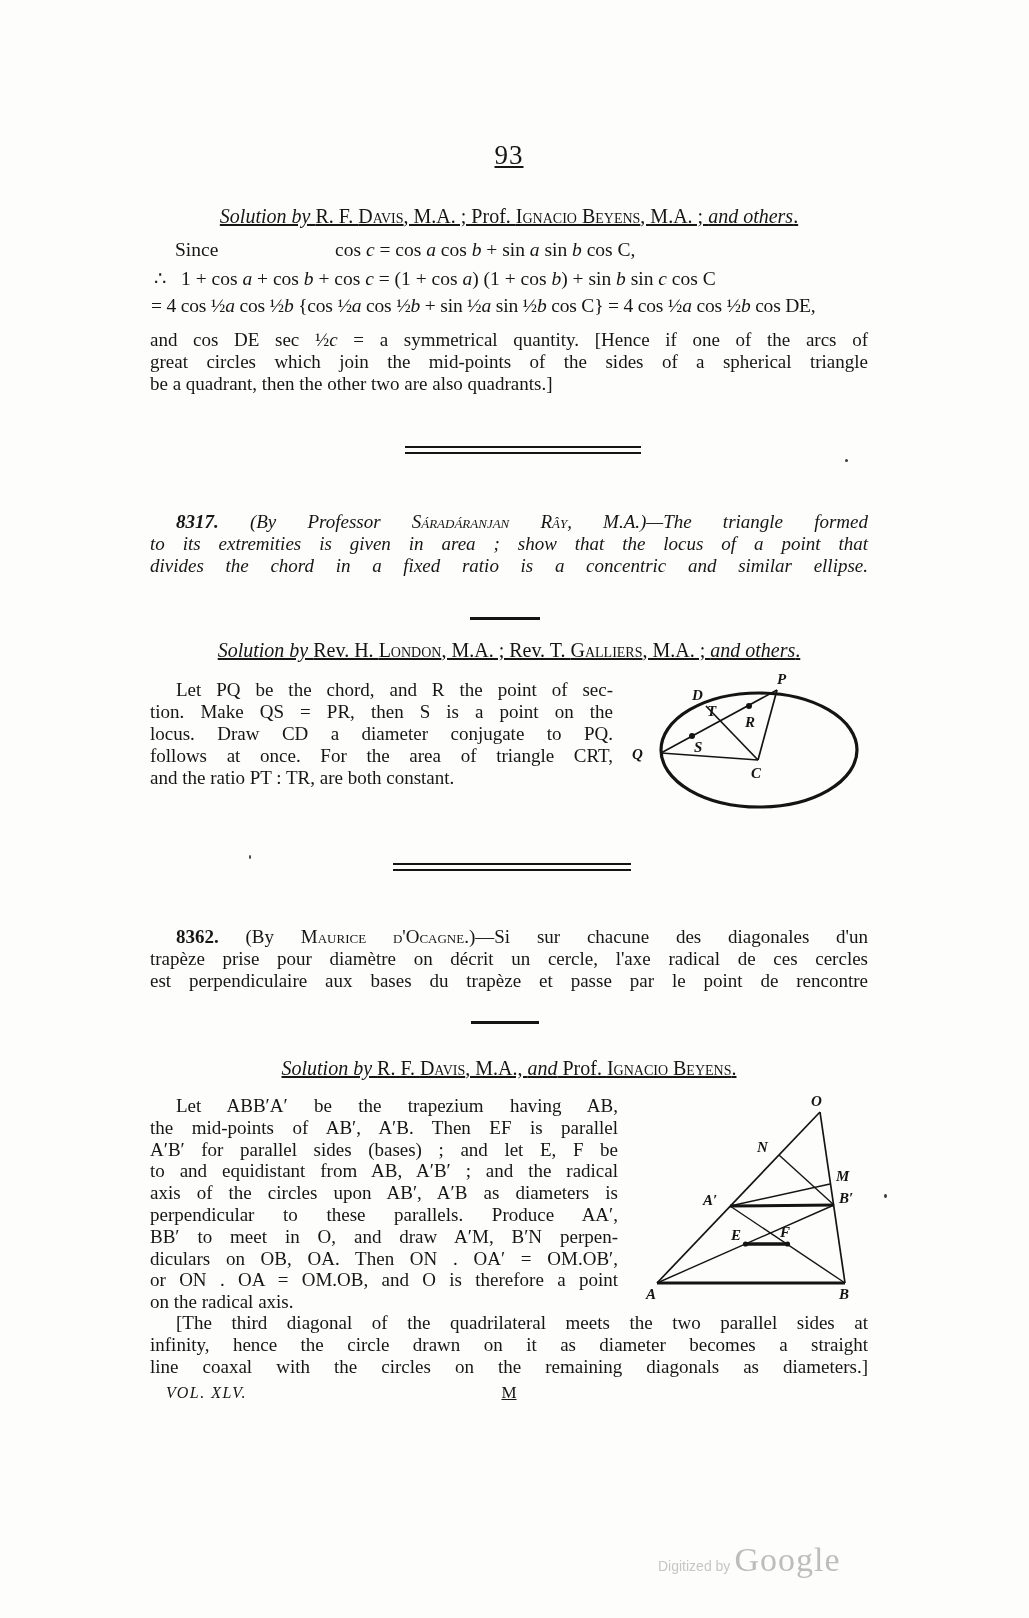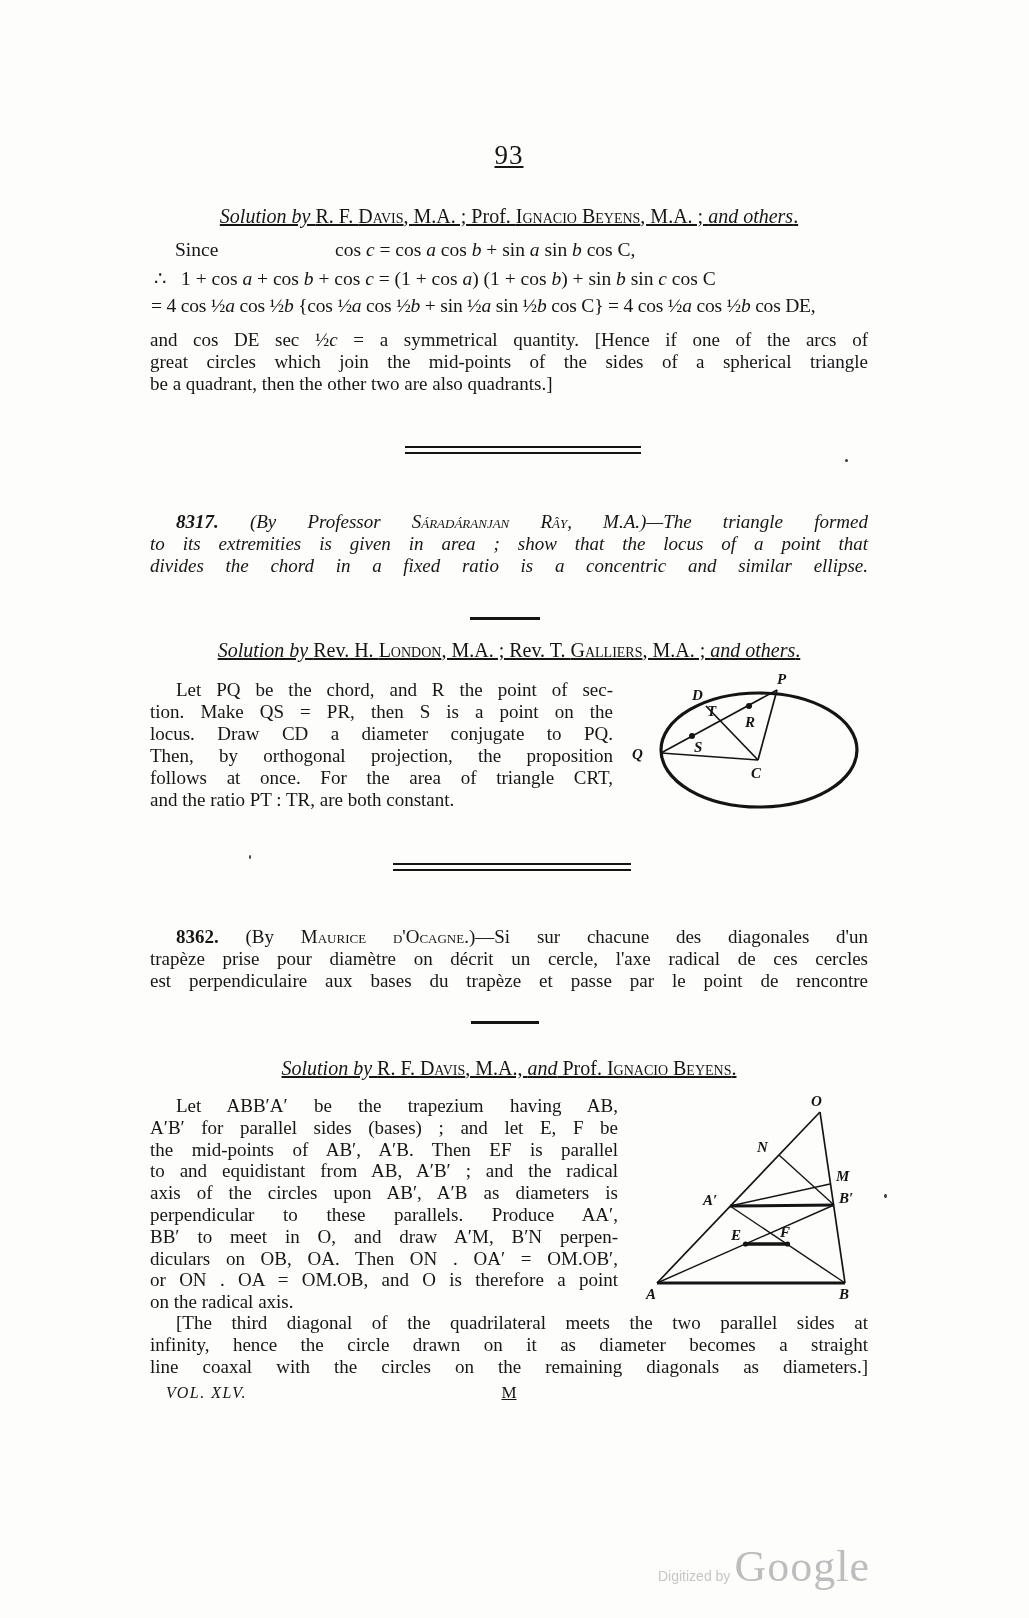--- a/index.html
+++ b/index.html
@@ -17,21 +17,21 @@
   .jll{text-align:justify;text-align-last:auto;}
   .ind{text-indent:26px;}
   .drule{position:absolute;border-top:2.5px solid #141414;border-bottom:2.5px solid #141414;height:4px;}
   .srule{position:absolute;height:2.5px;background:#141414;}
   .figlab{font-style:italic;font-weight:bold;font-size:15px;font-family:"Liberation Serif","DejaVu Serif",serif;fill:#141414;}
   .footer{font-size:16px;letter-spacing:1.5px;font-style:italic;}
   .sig{font-size:17px;}
   .speck{position:absolute;background:#3a3a3a;border-radius:50%;}
   .wm{white-space:nowrap;color:#c2c2c2;}
   .wm .by{font-family:"Liberation Sans","DejaVu Sans",sans-serif;font-size:14px;color:#c6c6c6;}
-  .wm .logo{font-family:"Liberation Serif","DejaVu Serif",serif;font-size:44px;color:#bdbdbd;letter-spacing:1px;}
+  .wm .logo{font-family:"Liberation Serif","DejaVu Serif",serif;font-size:34px;color:#bdbdbd;letter-spacing:1px;}
   svg{overflow:visible;}
 </style>
 </head>
 <body>
 
 <div id="page">
 
   <div class="abs ctr pagenum" style="left:150px;top:140px;width:718px;">93</div>
 
   <div class="abs ctr heading" style="left:150px;top:205px;width:718px;"><span style="font-style: italic;">Solution by </span><span>R. F. </span><span style="font-variant: small-caps;">Davis</span><span>, M.A. ;  Prof. </span><span style="font-variant: small-caps;">Ignacio Beyens</span><span>, M.A. ;  </span><span style="font-style: italic;">and others</span><span>.</span></div>
@@ -57,21 +57,20 @@
   </div>
 
   <div class="srule" style="left:470px;top:617px;width:70px;"></div>
 
   <div class="abs ctr heading" style="left:150px;top:639px;width:718px;"><span style="font-style: italic;">Solution by </span><span>Rev. H. </span><span style="font-variant: small-caps;">London</span><span>, M.A. ;  Rev. T. </span><span style="font-variant: small-caps;">Galliers</span><span>, M.A. ;  </span><span style="font-style: italic;">and others</span><span>.</span></div>
 
   <div class="abs para lh221" style="left:150px;top:679px;width:463px;">
     <div class="ln jlj ind"><span>Let PQ be the chord, and R the point of sec-</span></div>
     <div class="ln jlj"><span>tion.  Make QS = PR, then S is a point on the</span></div>
     <div class="ln jlj"><span>locus.  Draw CD a diameter conjugate to PQ.</span></div>
-    <div class="ln jlj"><span>Then, by orthogonal projection, the proposition</span></div>
     <div class="ln jlj"><span>follows at once.  For the area of triangle CRT,</span></div>
     <div class="ln jll"><span>and the ratio PT : TR, are both constant.</span></div>
   </div>
 
   <svg class="abs" style="left:618px;top:648px;" width="300" height="172" viewBox="618 648 300 172">
     <ellipse cx="759" cy="750" rx="98" ry="57" fill="none" stroke="#141414" stroke-width="3.2"></ellipse>
     <line x1="661" y1="753" x2="777" y2="690" stroke="#141414" stroke-width="1.7"></line>
     <line x1="758" y1="760" x2="777" y2="690" stroke="#141414" stroke-width="1.7"></line>
     <line x1="758" y1="760" x2="661" y2="753" stroke="#141414" stroke-width="1.7"></line>
     <line x1="706" y1="706" x2="758" y2="760" stroke="#141414" stroke-width="1.7"></line>
@@ -94,22 +93,22 @@
     <div class="ln jlj"><span>trapèze prise pour diamètre on décrit un cercle, l'axe radical de ces cercles</span></div>
     <div class="ln jlj"><span>est perpendiculaire aux bases du trapèze et passe par le point de rencontre</span></div>
   </div>
 
   <div class="srule" style="left:471px;top:1021px;width:68px;"></div>
 
   <div class="abs ctr heading" style="left:150px;top:1057px;width:718px;"><span style="font-style: italic;">Solution by </span><span>R. F. </span><span style="font-variant: small-caps;">Davis</span><span>, M.A., </span><span style="font-style: italic;">and</span><span> Prof. </span><span style="font-variant: small-caps;">Ignacio Beyens</span><span>.</span></div>
 
   <div class="abs para lh218" style="left:150px;top:1095px;width:468px;">
     <div class="ln jlj ind"><span>Let ABB′A′ be the trapezium having AB,</span></div>
+    <div class="ln jlj"><span>the mid-points of AB′, A′B.  Then EF is parallel</span></div>
     <div class="ln jlj"><span>A′B′ for parallel sides (bases) ; and let E, F be</span></div>
-    <div class="ln jlj"><span>the mid-points of AB′, A′B.  Then EF is parallel</span></div>
     <div class="ln jlj"><span>to and equidistant from AB, A′B′ ; and the radical</span></div>
     <div class="ln jlj"><span>axis of the circles upon AB′, A′B as diameters is</span></div>
     <div class="ln jlj"><span>perpendicular to these parallels.  Produce AA′,</span></div>
     <div class="ln jlj"><span>BB′ to meet in O, and draw A′M, B′N perpen-</span></div>
     <div class="ln jlj"><span>diculars on OB, OA.  Then ON . OA′ = OM.OB′,</span></div>
     <div class="ln jlj"><span>or ON . OA = OM.OB, and O is therefore a point</span></div>
     <div class="ln jll"><span>on the radical axis.</span></div>
   </div>
 
   <svg class="abs" style="left:610px;top:1055px;" width="325" height="250" viewBox="610 1055 325 250">

